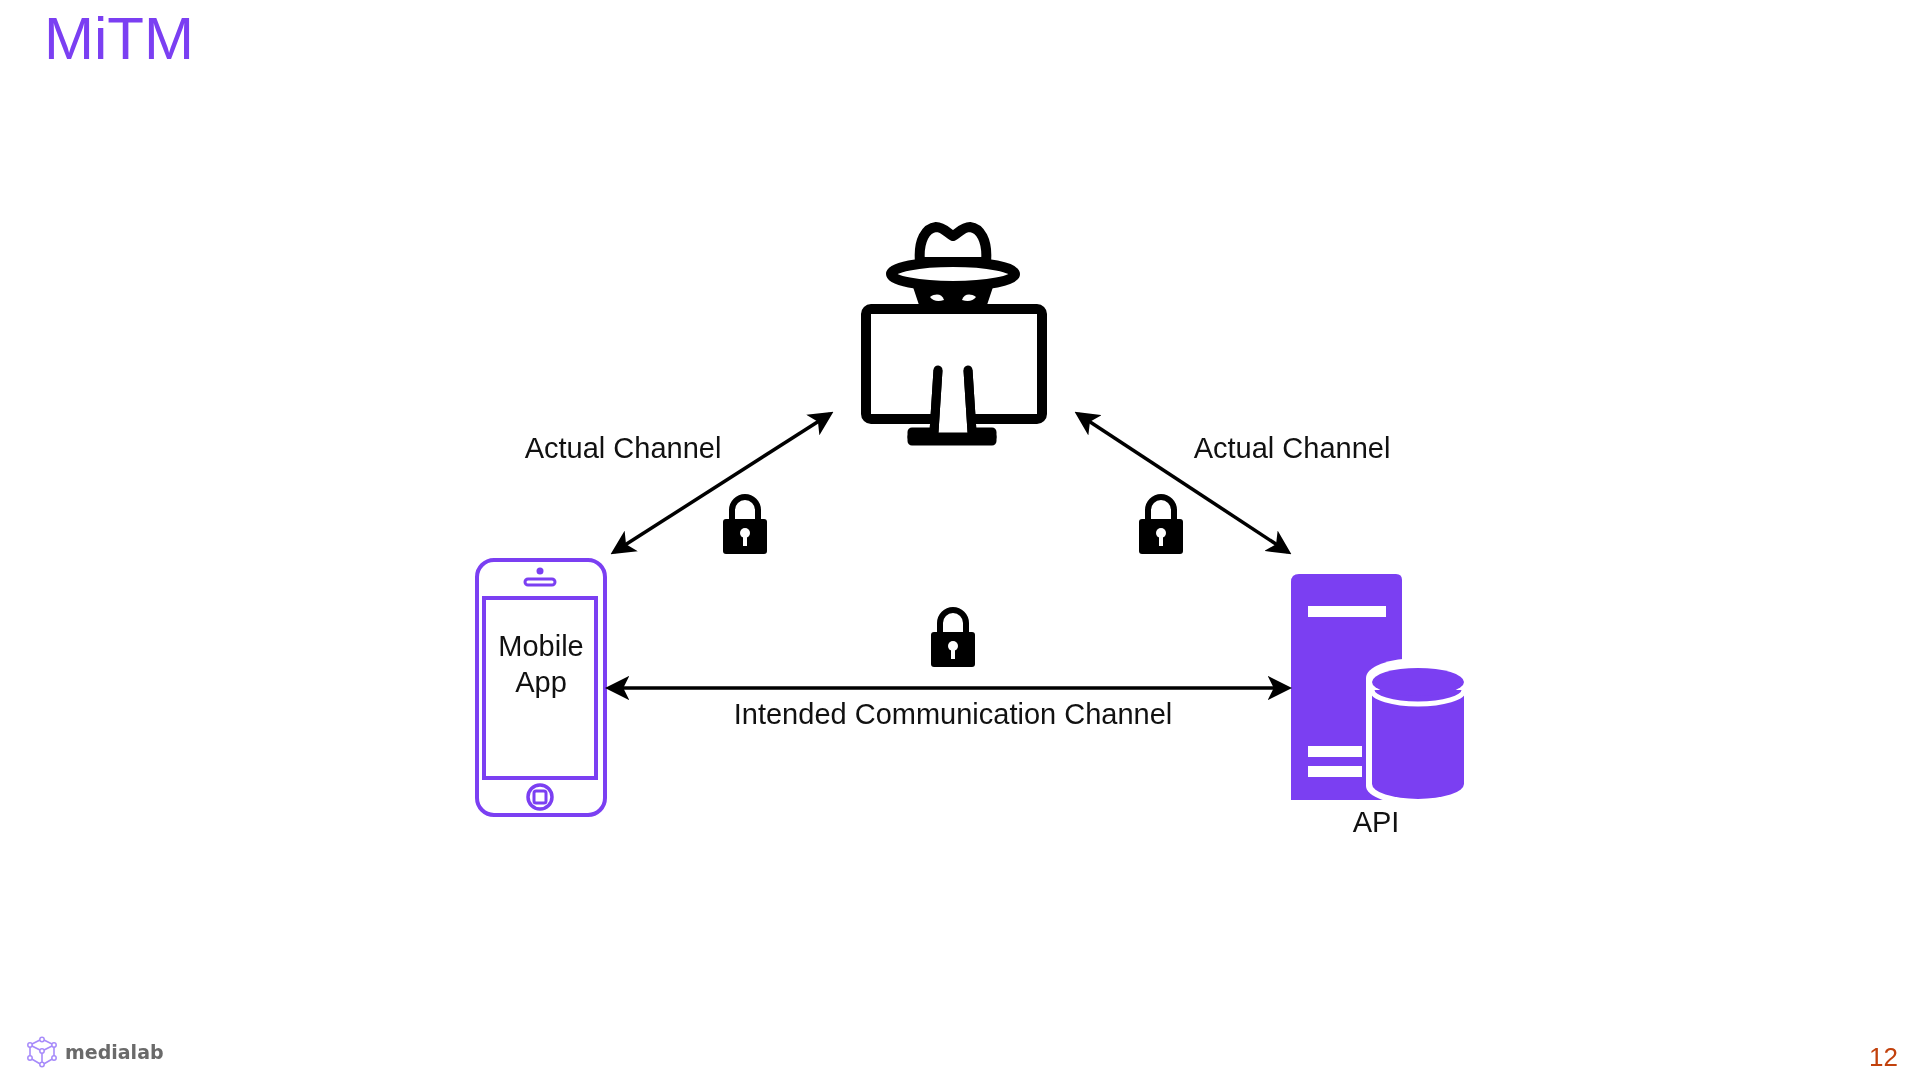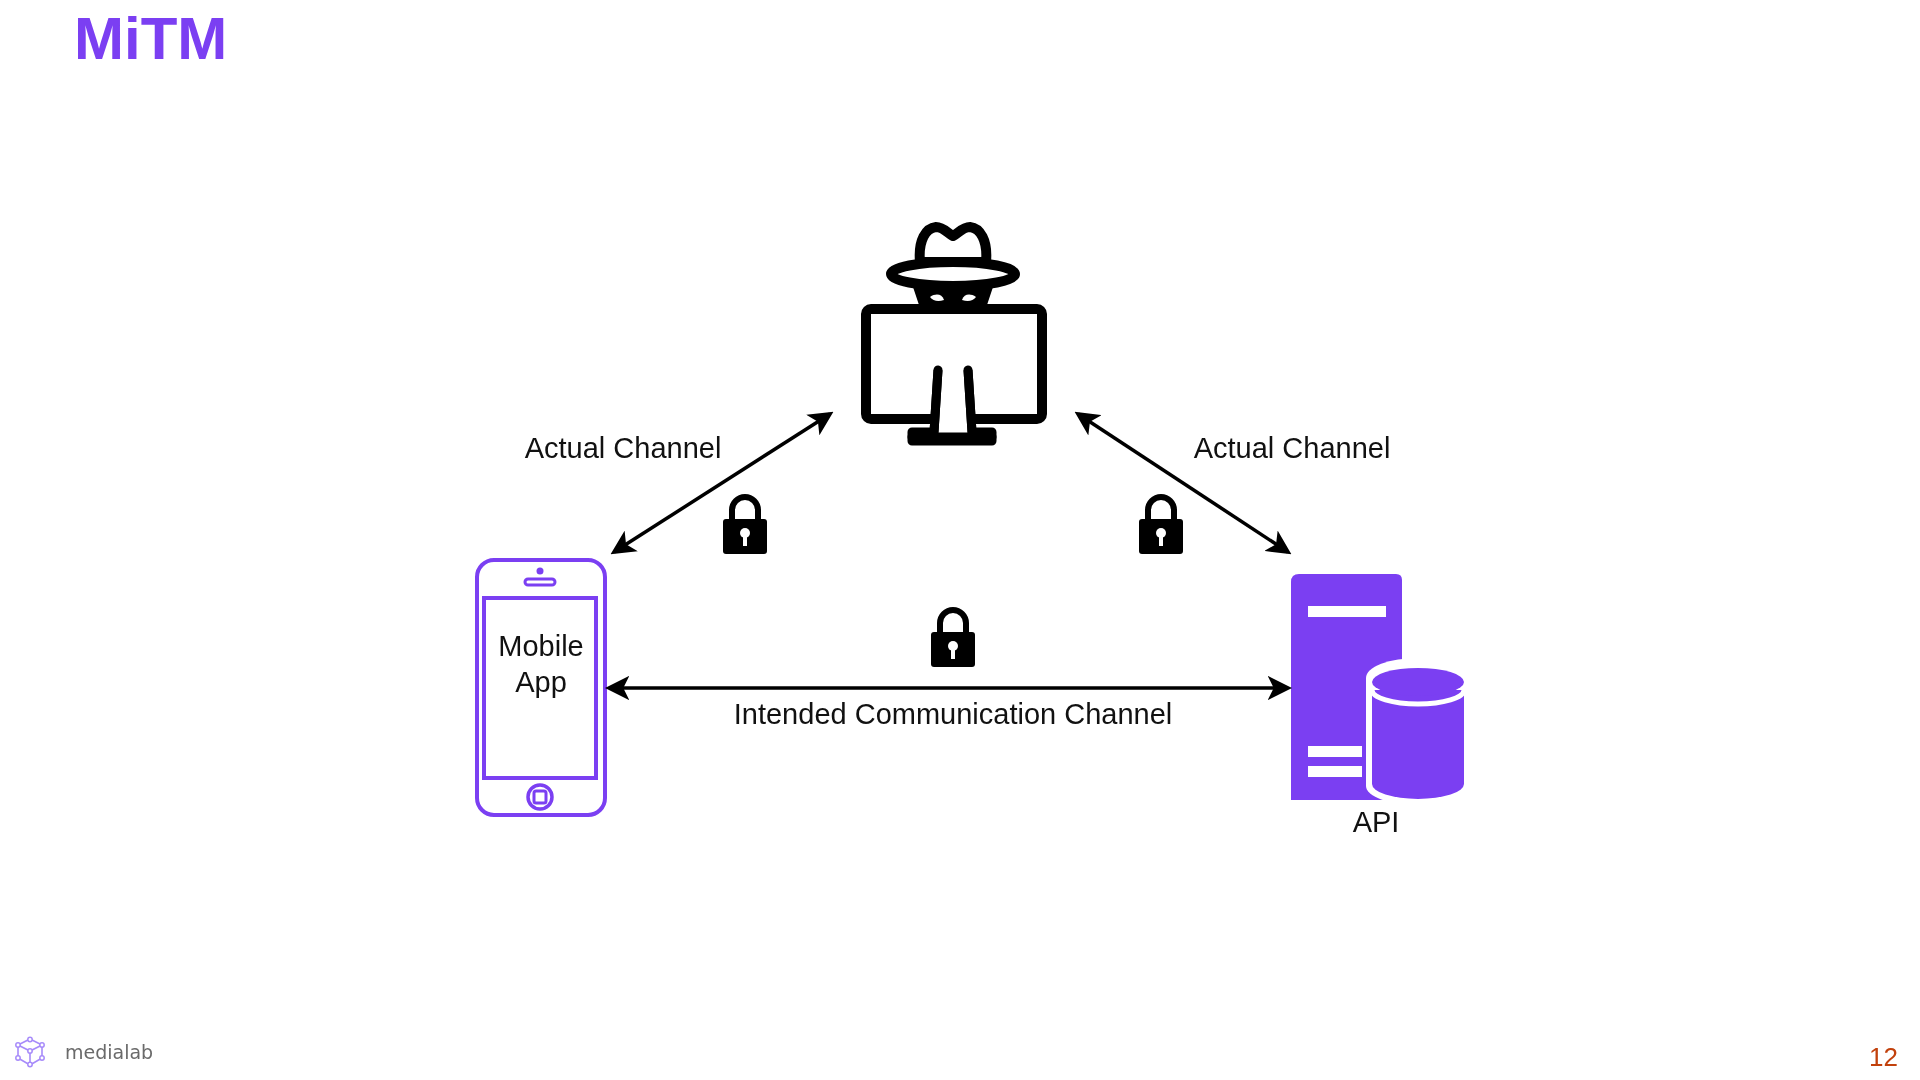--- a/index.html
+++ b/index.html
@@ -1,20 +1,20 @@
 <!DOCTYPE html>
 <html><head>
 <meta charset="utf-8">
 <style>
   html, body { margin:0; padding:0; }
   body { width:1920px; height:1080px; background:#ffffff; position:relative; overflow:hidden; font-family:"Liberation Sans", sans-serif; }
-  .title { position:absolute; left:44px; top:4px; font-size:60px; font-weight:bold; color:#7B3FF2; letter-spacing:0px; font-family:"Liberation Sans", sans-serif;margin-left:30px; }
+  .title { position:absolute; left:44px; top:4px; font-size:60px; font-weight:normal; color:#7B3FF2; letter-spacing:0px; font-family:"Liberation Sans", sans-serif; }
   svg.diagram { position:absolute; left:0; top:0; }
   .lbl { font-family:"Liberation Sans", sans-serif; font-size:29px; fill:#111; }
-  .footer-logo { position:absolute; left:14px; top:1036px; display:flex; align-items:center; gap:19px; }
+  .footer-logo { position:absolute; left:26px; top:1036px; display:flex; align-items:center; gap:7px;font-weight:bold; }
   .footer-logo span { font-family:"DejaVu Sans", sans-serif; font-size:19px; color:#6a6a6a; }
   .page-num { position:absolute; right:22px; top:1042px; font-size:26px; color:#c2410c; font-family:"Liberation Sans", sans-serif; }
 </style>
 </head>
 <body>
 
 <div class="title">MiTM</div>
 
 <svg class="diagram" width="1920" height="1080" viewBox="0 0 1920 1080">
   <defs>

